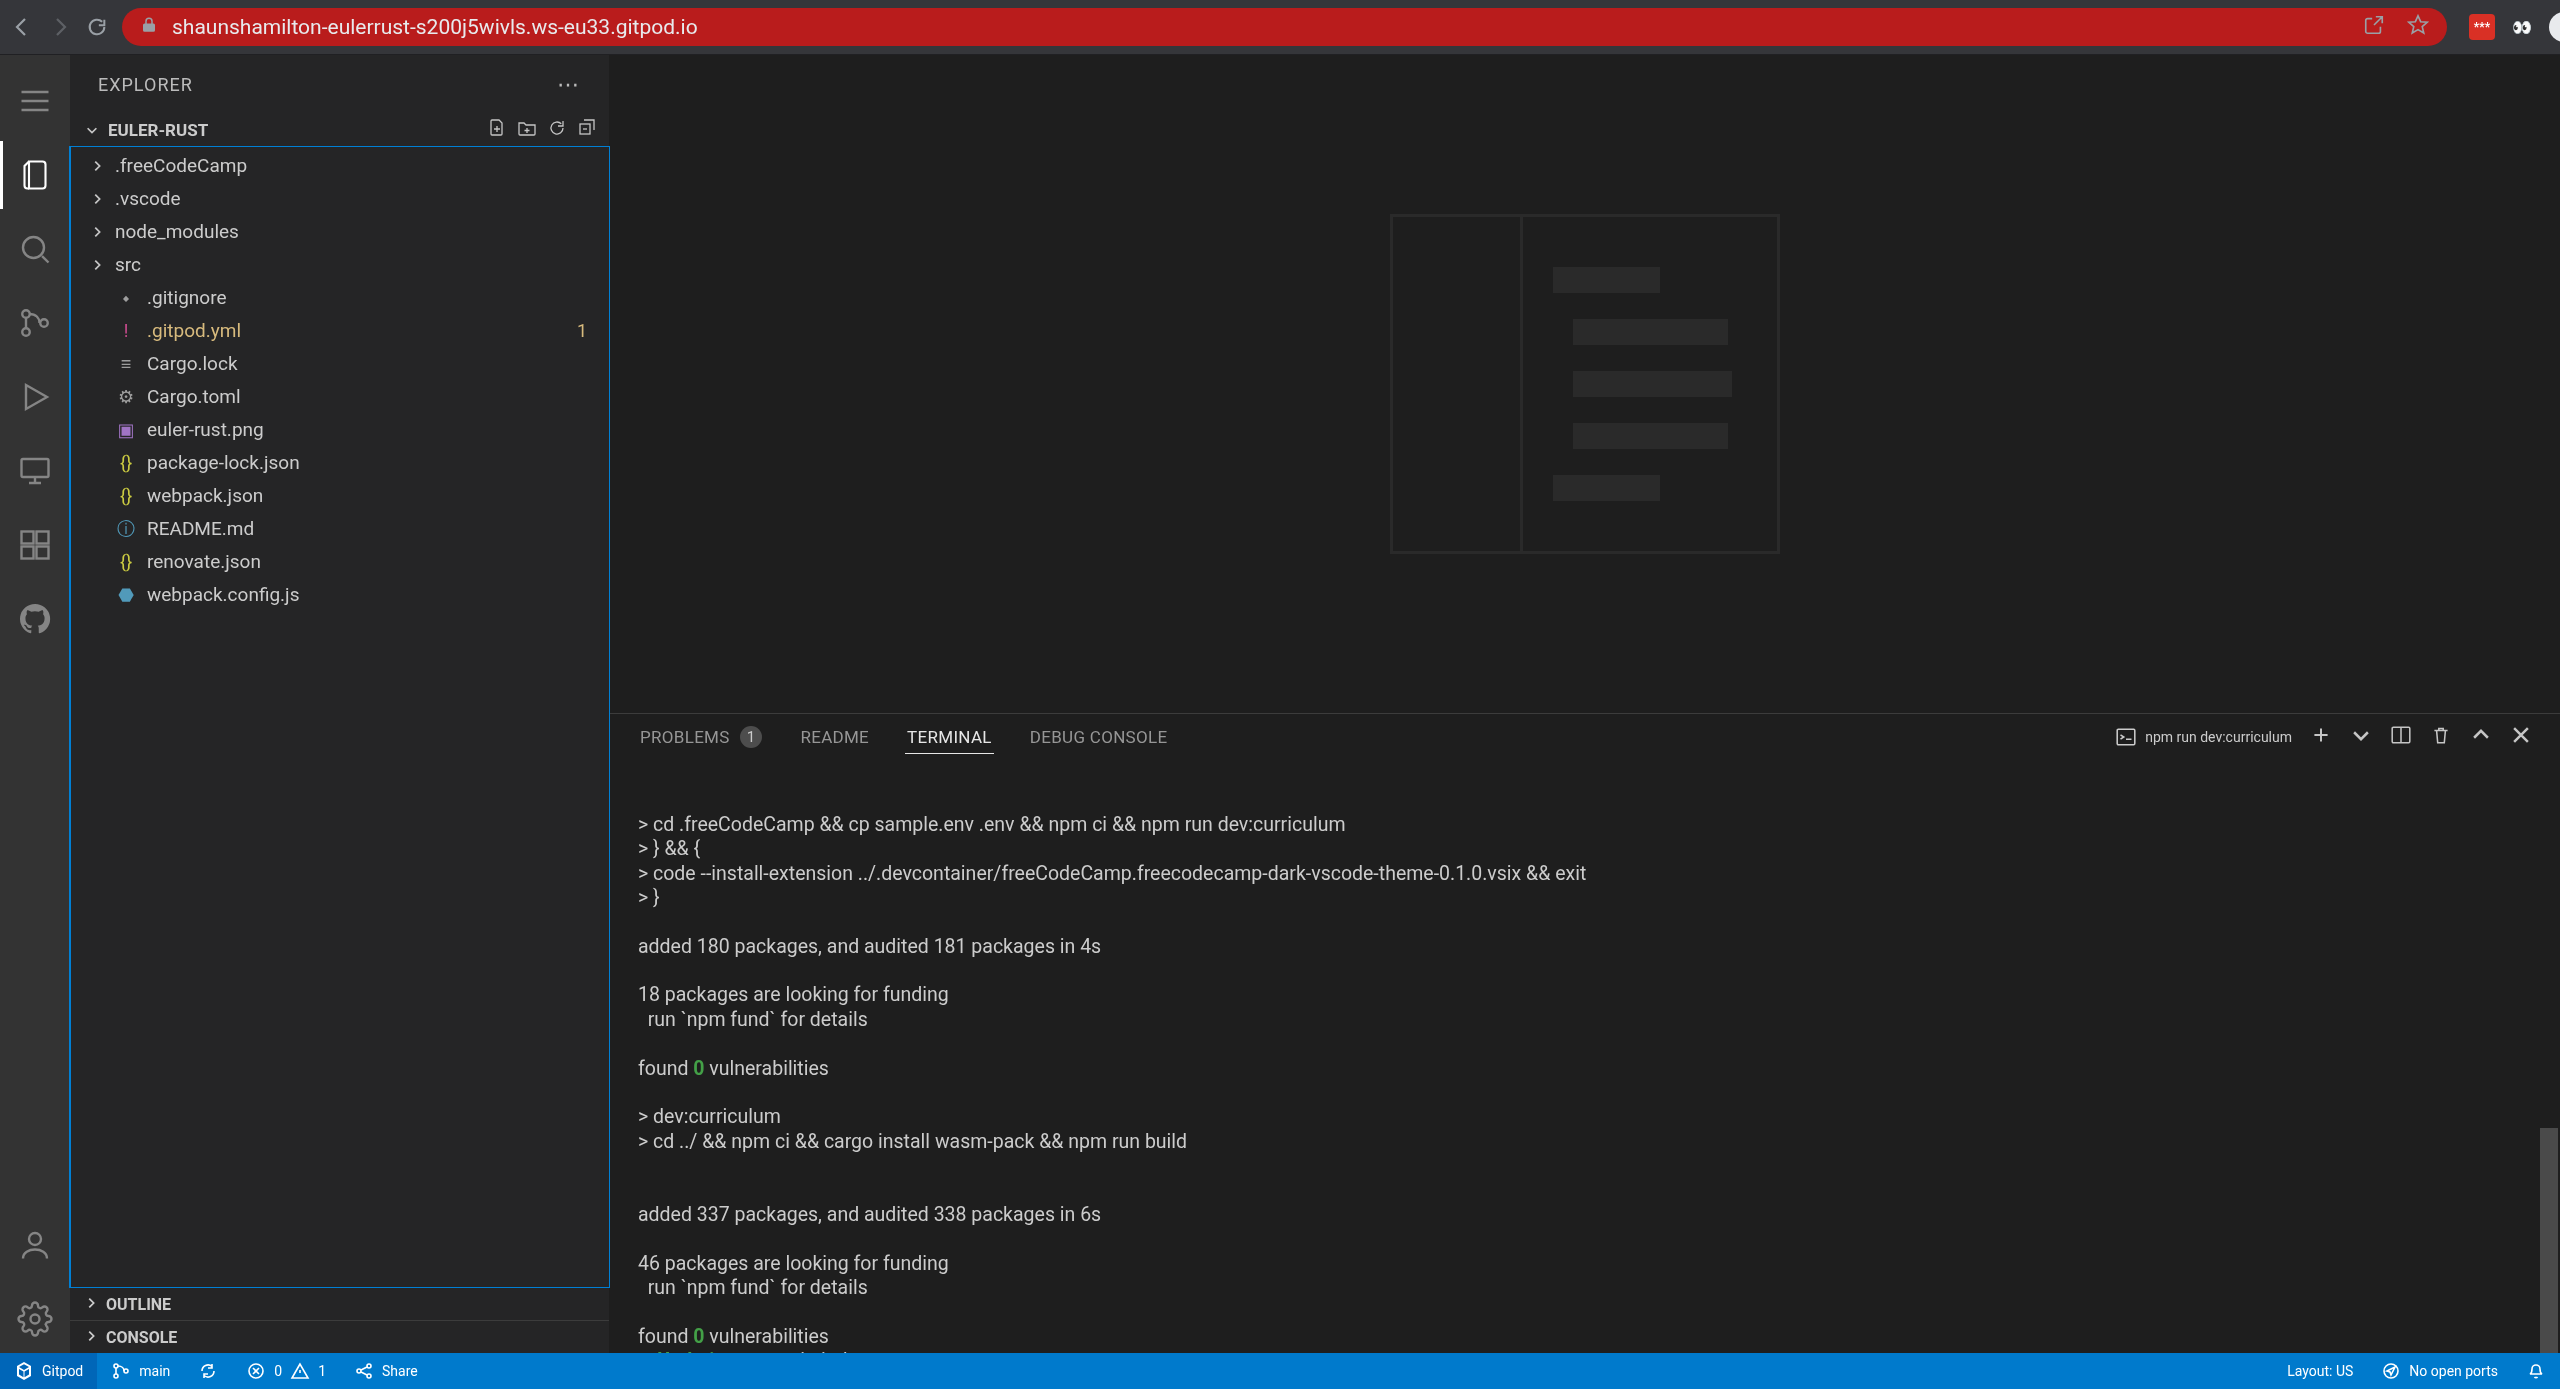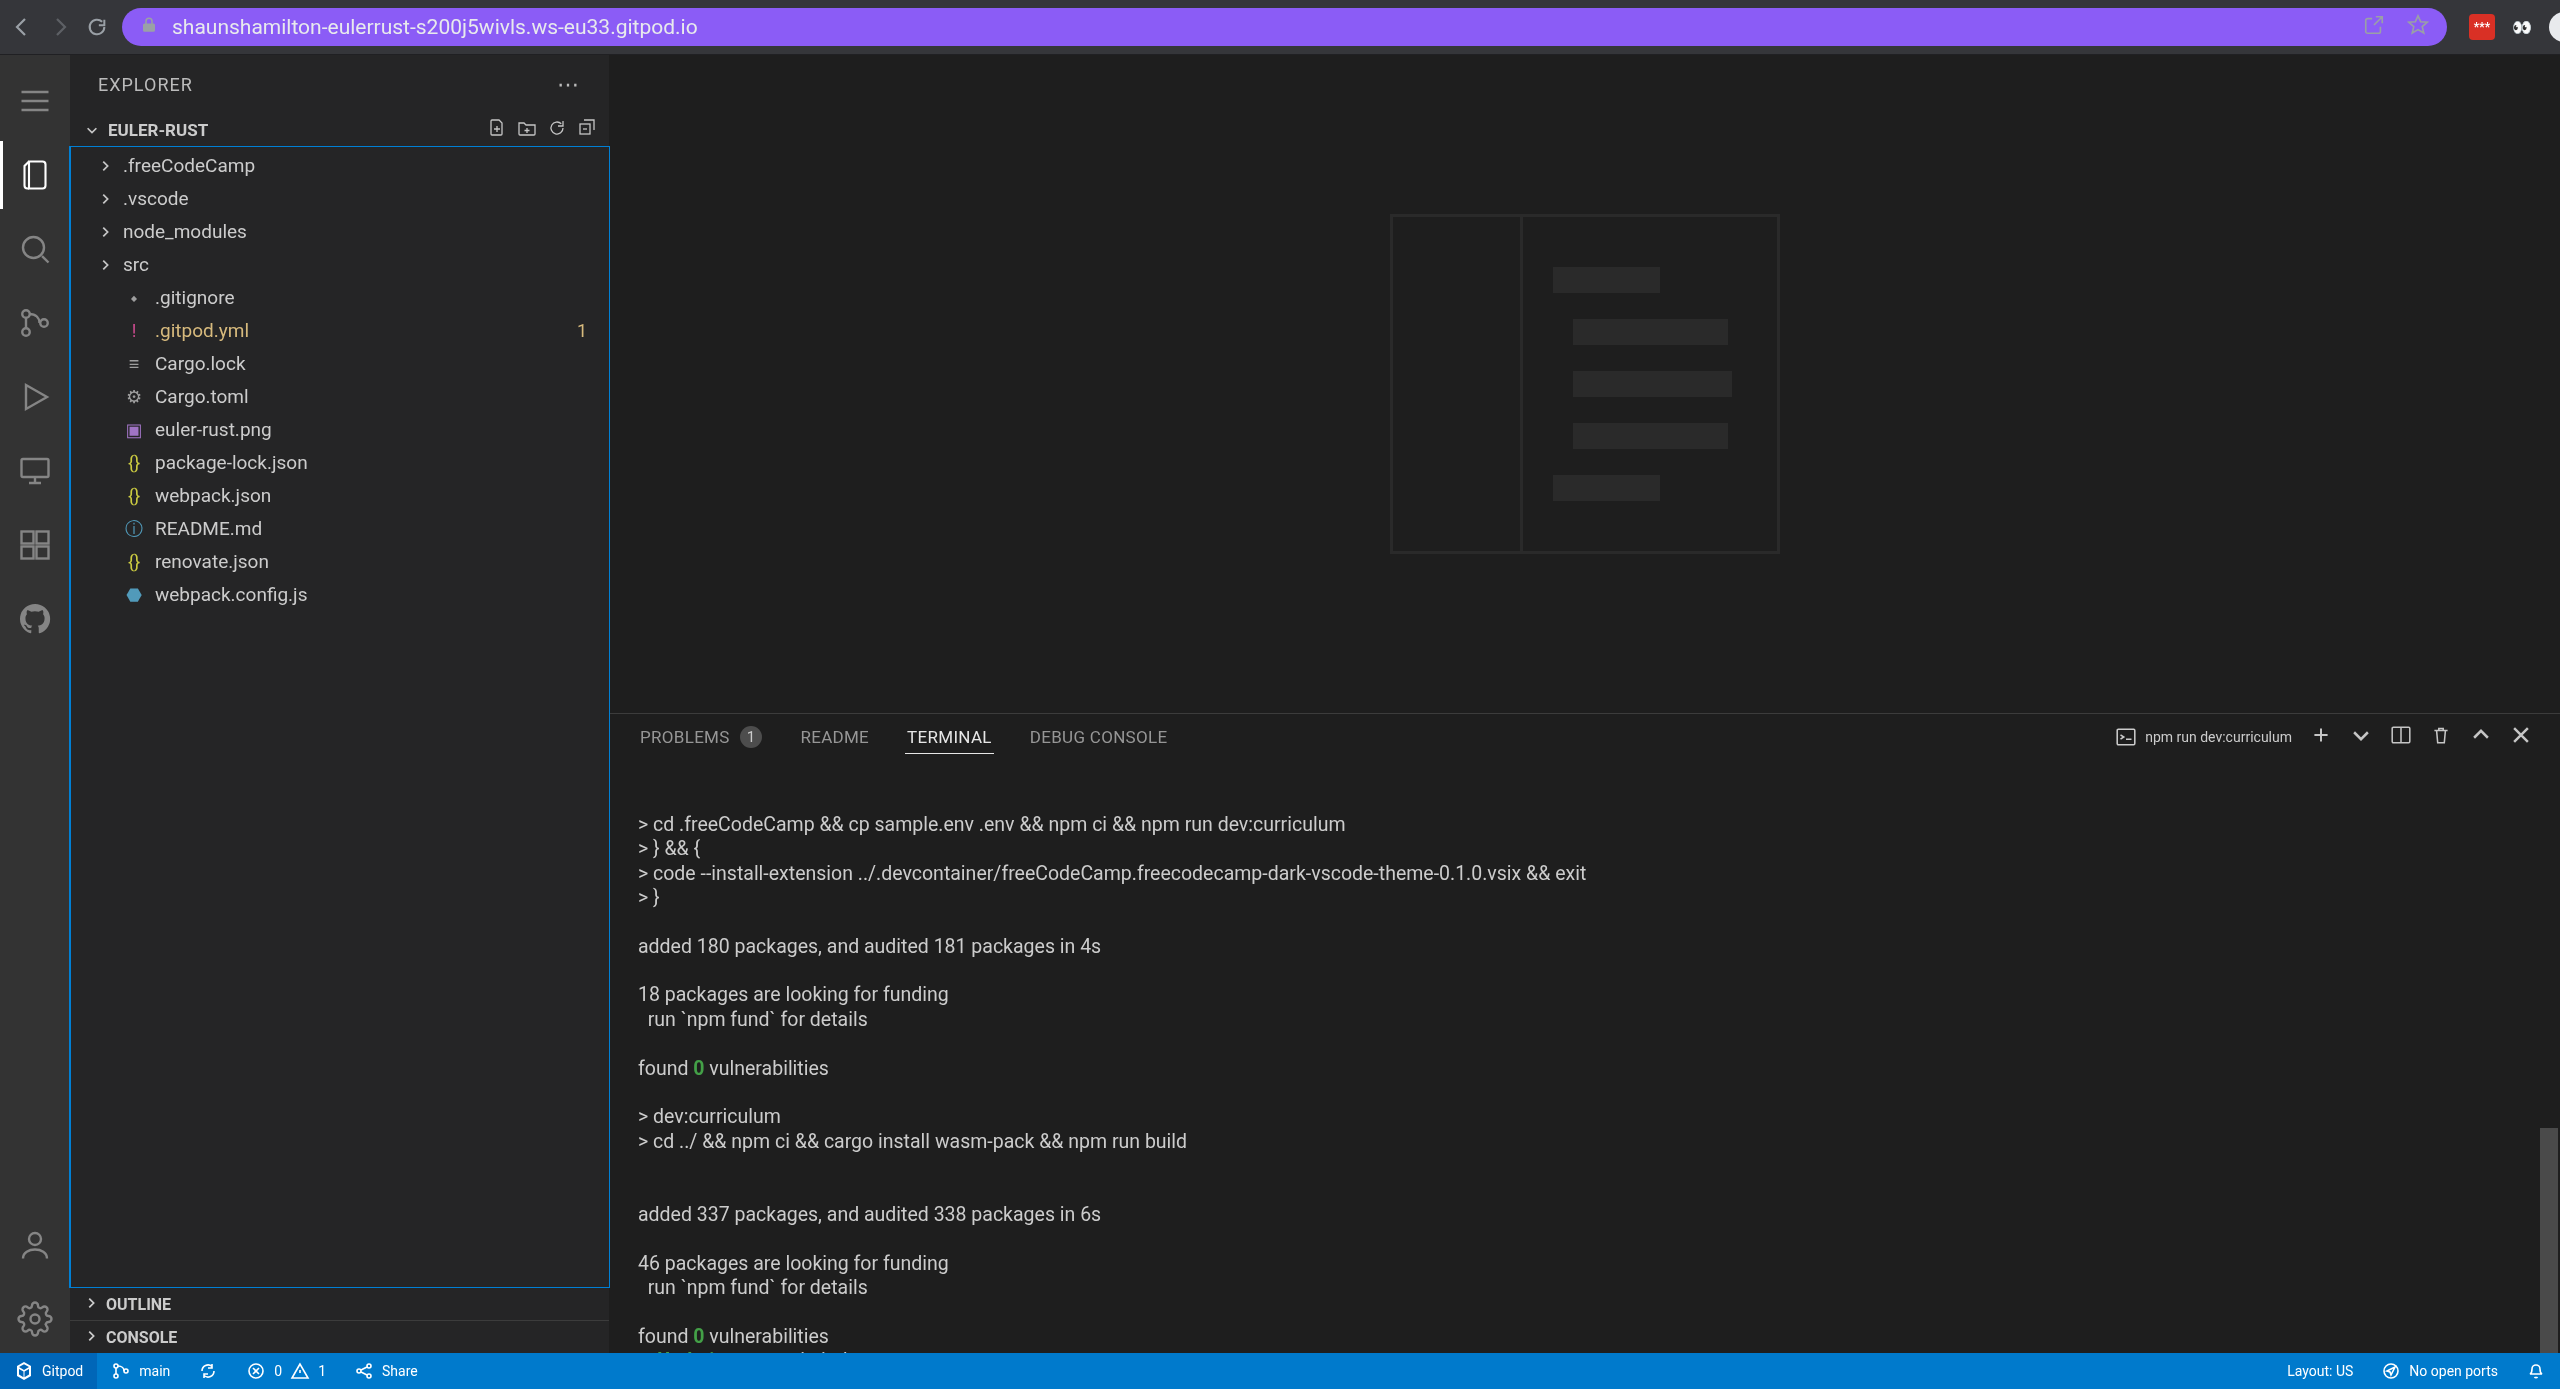--- a/index.html
+++ b/index.html
@@ -2,21 +2,21 @@
 <html><head>
 <meta charset="utf-8">
 <style>
   * { margin:0; padding:0; box-sizing:border-box; font-family:-apple-system,BlinkMacSystemFont,"Segoe UI",Roboto,sans-serif; }
   html,body { width:2560px; height:1389px; background:#202124; color:#ccc; overflow:hidden; }
 
   
   .chrome-bar { height:55px; background:#35363a; display:flex; align-items:center; padding:0 10px; gap:14px; border-bottom:1px solid #202023; }
   .chrome-nav-btn { width:26px; height:26px; display:flex; align-items:center; justify-content:center; color:#9aa0a6; }
   .chrome-nav-btn.fwd { opacity:.4; }
-  .omnibox { flex:0 0 auto; display:flex; align-items:center; background:#8b5cf6; border-radius:20px; height:38px; padding:0 18px; width:2325px; color:#e8eaed; font-size:21px; gap:14px; }
+  .omnibox { flex:0 0 auto; display:flex; align-items:center; background:#b91c1c; border-radius:20px; height:38px; padding:0 18px; width:2325px; color:#e8eaed; font-size:21px; gap:14px; }
   .omnibox .lock { color:#9aa0a6; font-size:18px; }
   .omnibox-actions { margin-left:auto; display:flex; align-items:center; gap:22px; color:#9aa0a6; }
   .ext-strip { display:flex; align-items:center; gap:14px; margin-left:8px; }
   .ext-icon { width:26px; height:26px; border-radius:4px; display:flex; align-items:center; justify-content:center; font-size:16px; }
   .ext-red  { background:#d93025; color:#fff; font-size:12px; font-weight:700; }
   .avatar-sm { width:30px; height:30px; border-radius:50%; background:#e8eaed; }
 
   
   .vscode { position:absolute; top:55px; left:0; right:0; bottom:0; display:flex; flex-direction:column; background:#1e1e1e; }
   .vscode-main { flex:1; display:flex; min-height:0; }
@@ -31,21 +31,21 @@
 
   
   .sidebar { width:540px; background:#252526; display:flex; flex-direction:column; border-right:1px solid #1e1e1e; }
   .sidebar-hdr { height:58px; display:flex; align-items:center; padding:0 28px; color:#bbbbbb; font-size:18px; letter-spacing:1px; justify-content:space-between; }
   .sidebar-hdr .dots { font-size:22px; color:#bbb; letter-spacing:2px; }
   .section-hdr { height:34px; display:flex; align-items:center; gap:8px; padding:0 12px 0 14px; color:#ccc; font-size:17px; font-weight:700; cursor:pointer; }
   .section-hdr .chev { width:16px; display:inline-flex; justify-content:center; color:#c5c5c5; }
   .section-actions { margin-left:auto; display:flex; gap:10px; color:#c5c5c5; }
   .section-actions svg { width:20px; height:20px; }
   .tree { flex:1; overflow:auto; padding:2px 0; border:1px solid #007fd4; border-left:2px solid #007fd4; margin: -1px; position:relative; }
-  .tree-row { display:flex; align-items:center; height:33px; padding-left:26px; gap:10px; color:#cccccc; font-size:19px; cursor:pointer; position:relative; }
+  .tree-row { display:flex; align-items:center; height:33px; padding-left:18px; gap:10px; color:#cccccc; font-size:19px; cursor:pointer; position:relative; }
   .tree-row .tw { width:16px; display:inline-flex; justify-content:center; color:#c5c5c5; font-size:14px; }
   .tree-row .fi { width:22px; display:inline-flex; justify-content:center; font-size:18px; }
   .tree-row.modified { color:#d7ba7d; }
   .badge-mod { position:absolute; right:22px; color:#d7ba7d; font-size:18px; }
   .tree-footer-section { height:33px; display:flex; align-items:center; gap:8px; padding-left:14px; color:#ccc; font-size:16px; font-weight:700; border-top:1px solid #3c3c3c; }
 
   
   .editor-area { flex:1; display:flex; flex-direction:column; min-width:0; }
   .editor-empty { flex:1; display:flex; align-items:center; justify-content:center; background:#1e1e1e; }
   .placeholder-doc { width:390px; height:340px; border:3px solid #2a2a2a; display:flex; }

